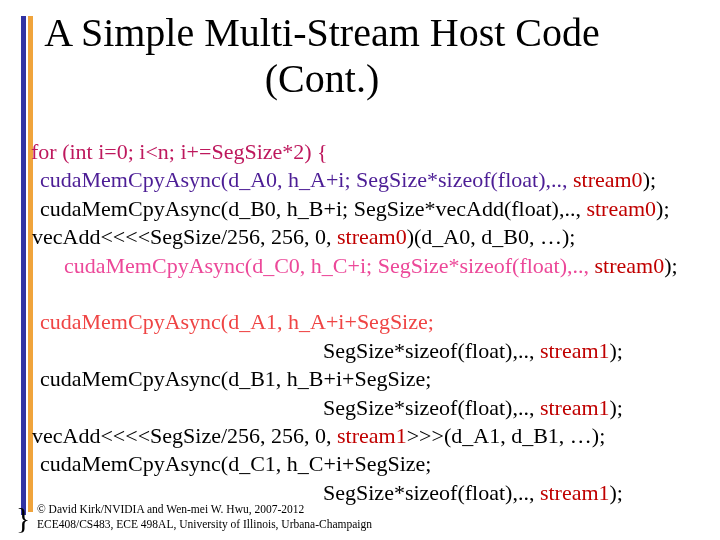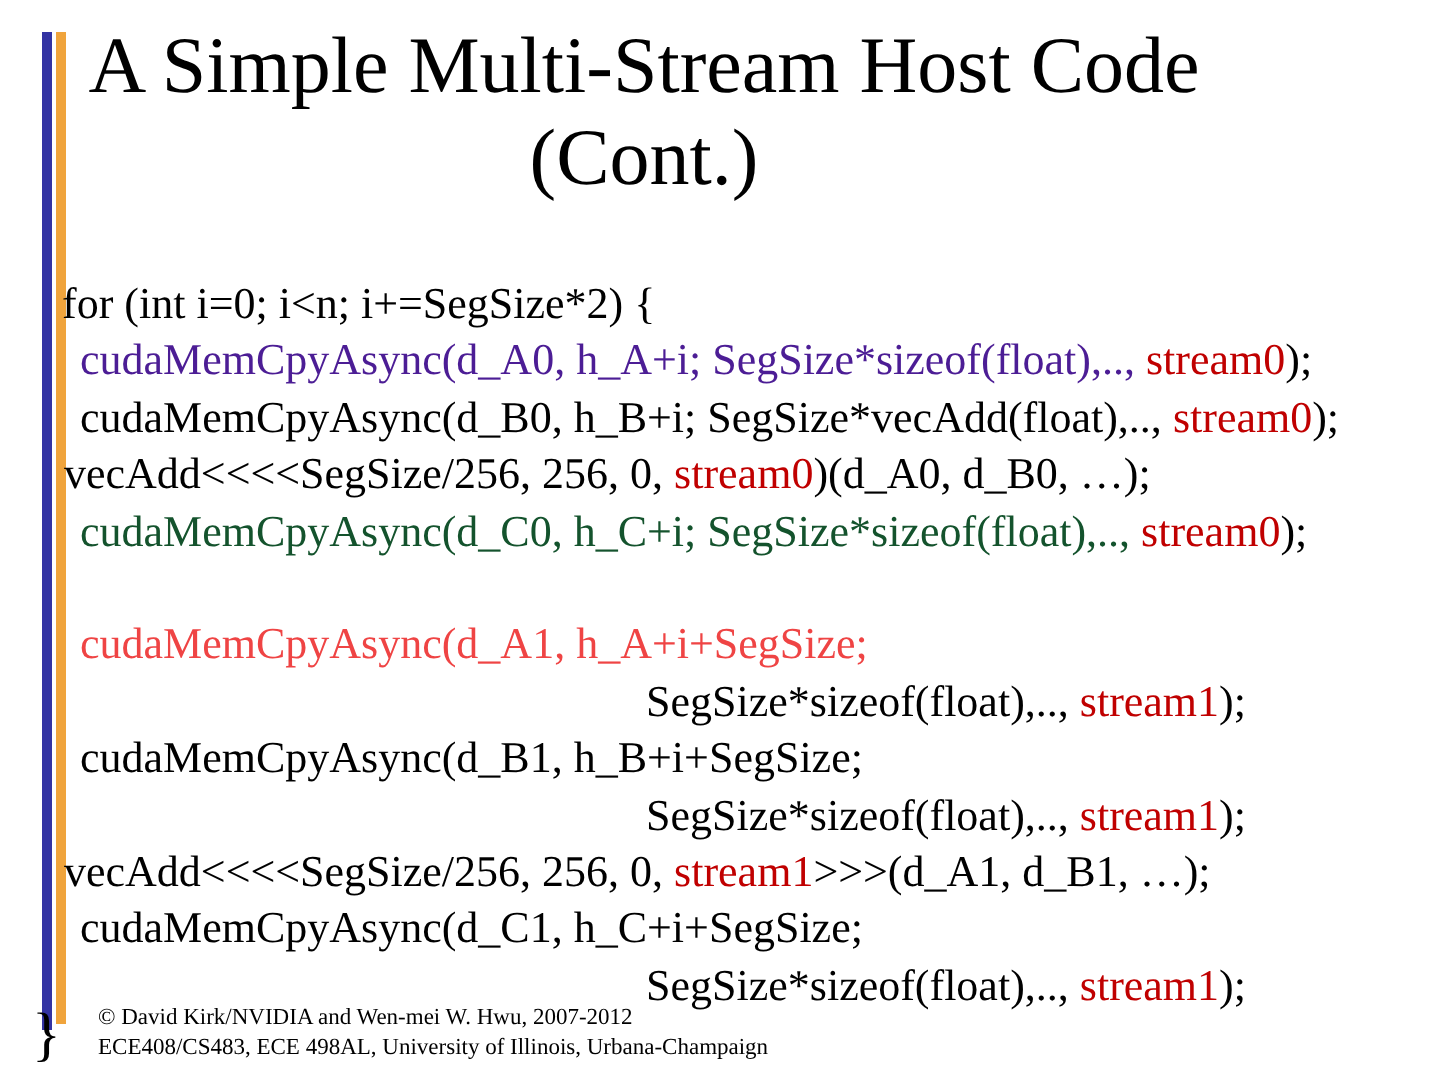--- a/index.html
+++ b/index.html
@@ -48,42 +48,41 @@
     font-size: 30px;
     color: #000000;
   }
   .footer {
     position: absolute;
     left: 37px; top: 502px;
     font-size: 11.5px;
     line-height: 14.5px;
     color: #000000;
     white-space: nowrap;
-    margin-left: 12px;
   }
 </style>
 </head>
 <body>
 
 <div class="slide" style="background: rgb(255, 255, 255);">
 
   <div class="bar bar-blue" style="background: rgb(51, 51, 163);"></div>
   <div class="bar bar-orange" style="background: rgb(240, 164, 60);"></div>
 
   <div class="title">
     <div>A Simple Multi-Stream Host Code</div>
     <div>(Cont.)</div>
   </div>
 
   <div class="code-block">
-      <div class="code-line" style="padding-left: 1px;"><span style="color: #000000;">for (int i=0; i&lt;n; i+=SegSize*2) {</span></div>
+      <div class="code-line" style="padding-left: 1px;"><span style="color: #be185d;">for (int i=0; i&lt;n; i+=SegSize*2) {</span></div>
       <div class="code-line" style="padding-left: 10px;"><span style="color: #4c1d95;">cudaMemCpyAsync(d_A0, h_A+i; SegSize*sizeof(float),.., </span><span style="color: rgb(192, 0, 0);">stream0</span><span style="color: rgb(0, 0, 0);">);</span></div>
       <div class="code-line" style="padding-left: 10px;"><span style="color: rgb(0, 0, 0);">cudaMemCpyAsync(d_B0, h_B+i; SegSize*vecAdd(float),.., </span><span style="color: rgb(192, 0, 0);">stream0</span><span style="color: rgb(0, 0, 0);">);</span></div>
       <div class="code-line" style="padding-left: 2px;"><span style="color: rgb(0, 0, 0);">vecAdd&lt;&lt;&lt;&lt;SegSize/256, 256, 0, </span><span style="color: rgb(192, 0, 0);">stream0</span><span style="color: rgb(0, 0, 0);">)(d_A0, d_B0, …);</span></div>
-      <div class="code-line" style="padding-left: 10px;"><span style="color: #14532d;">cudaMemCpyAsync(d_C0, h_C+i; SegSize*sizeof(float),.., </span><span style="color: rgb(192, 0, 0);">stream0</span><span style="color: rgb(0, 0, 0);">);</span></div>
+      <div class="code-line" style="padding-left: 10px;"><span style="color: #ec4899; margin-left: 24px;">cudaMemCpyAsync(d_C0, h_C+i; SegSize*sizeof(float),.., </span><span style="color: rgb(192, 0, 0);">stream0</span><span style="color: rgb(0, 0, 0);">);</span></div>
       <div class="code-line" style="padding-left: 0px;">&nbsp;</div>
       <div class="code-line" style="padding-left: 10px;"><span style="color: #ef4444;">cudaMemCpyAsync(d_A1, h_A+i+SegSize;</span></div>
       <div class="code-line right" style="padding-left: 0px;"><span style="color: rgb(0, 0, 0);">SegSize*sizeof(float),.., </span><span style="color: rgb(192, 0, 0);">stream1</span><span style="color: rgb(0, 0, 0);">);</span></div>
       <div class="code-line" style="padding-left: 10px;"><span style="color: rgb(0, 0, 0);">cudaMemCpyAsync(d_B1, h_B+i+SegSize;</span></div>
       <div class="code-line right" style="padding-left: 0px;"><span style="color: rgb(0, 0, 0);">SegSize*sizeof(float),.., </span><span style="color: rgb(192, 0, 0);">stream1</span><span style="color: rgb(0, 0, 0);">);</span></div>
       <div class="code-line" style="padding-left: 2px;"><span style="color: rgb(0, 0, 0);">vecAdd&lt;&lt;&lt;&lt;SegSize/256, 256, 0, </span><span style="color: rgb(192, 0, 0);">stream1</span><span style="color: rgb(0, 0, 0);">&gt;&gt;&gt;(d_A1, d_B1, …);</span></div>
       <div class="code-line" style="padding-left: 10px;"><span style="color: rgb(0, 0, 0);">cudaMemCpyAsync(d_C1, h_C+i+SegSize;</span></div>
       <div class="code-line right" style="padding-left: 0px;"><span style="color: rgb(0, 0, 0);">SegSize*sizeof(float),.., </span><span style="color: rgb(192, 0, 0);">stream1</span><span style="color: rgb(0, 0, 0);">);</span></div>
     </div>
 

